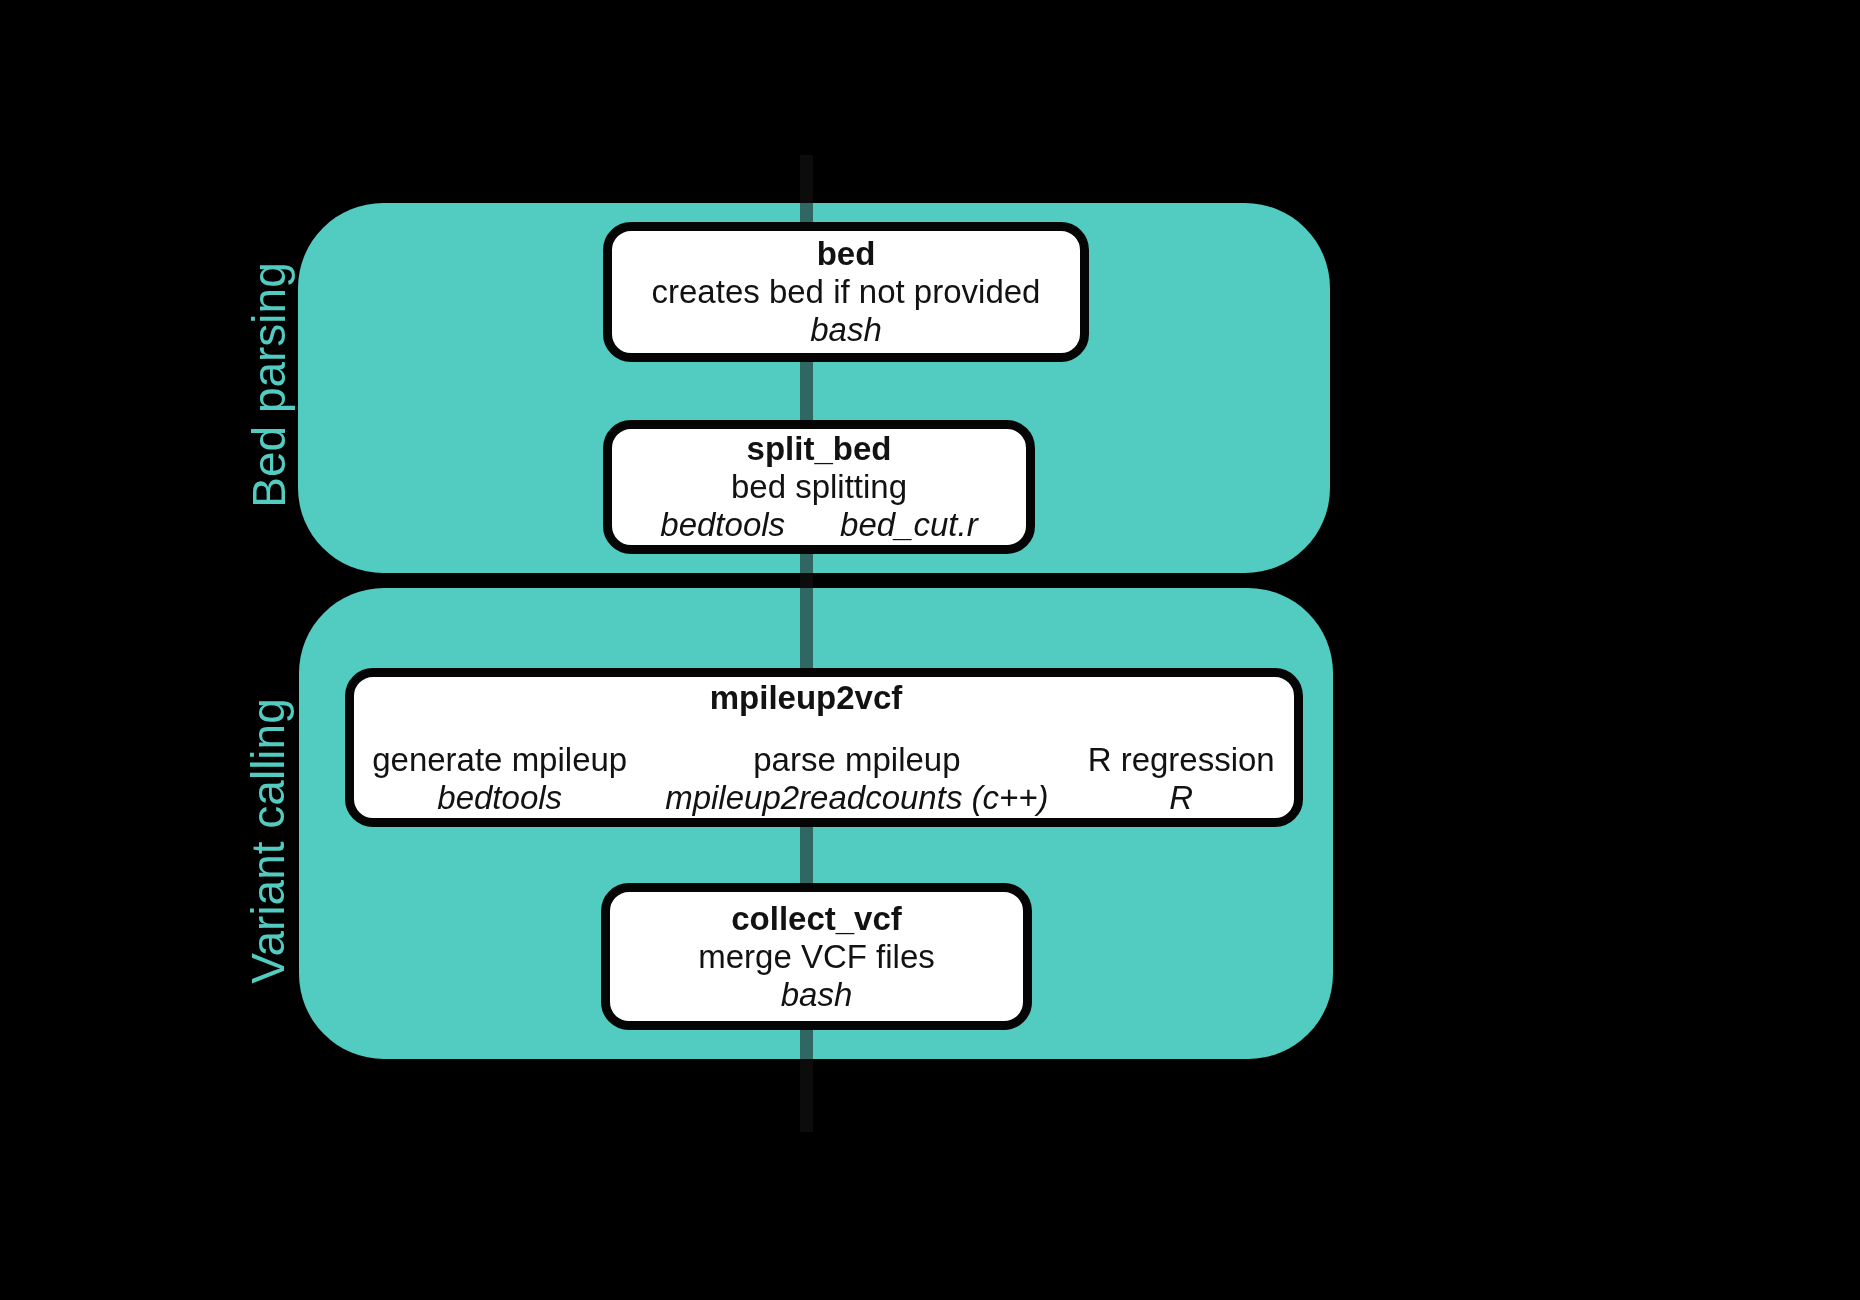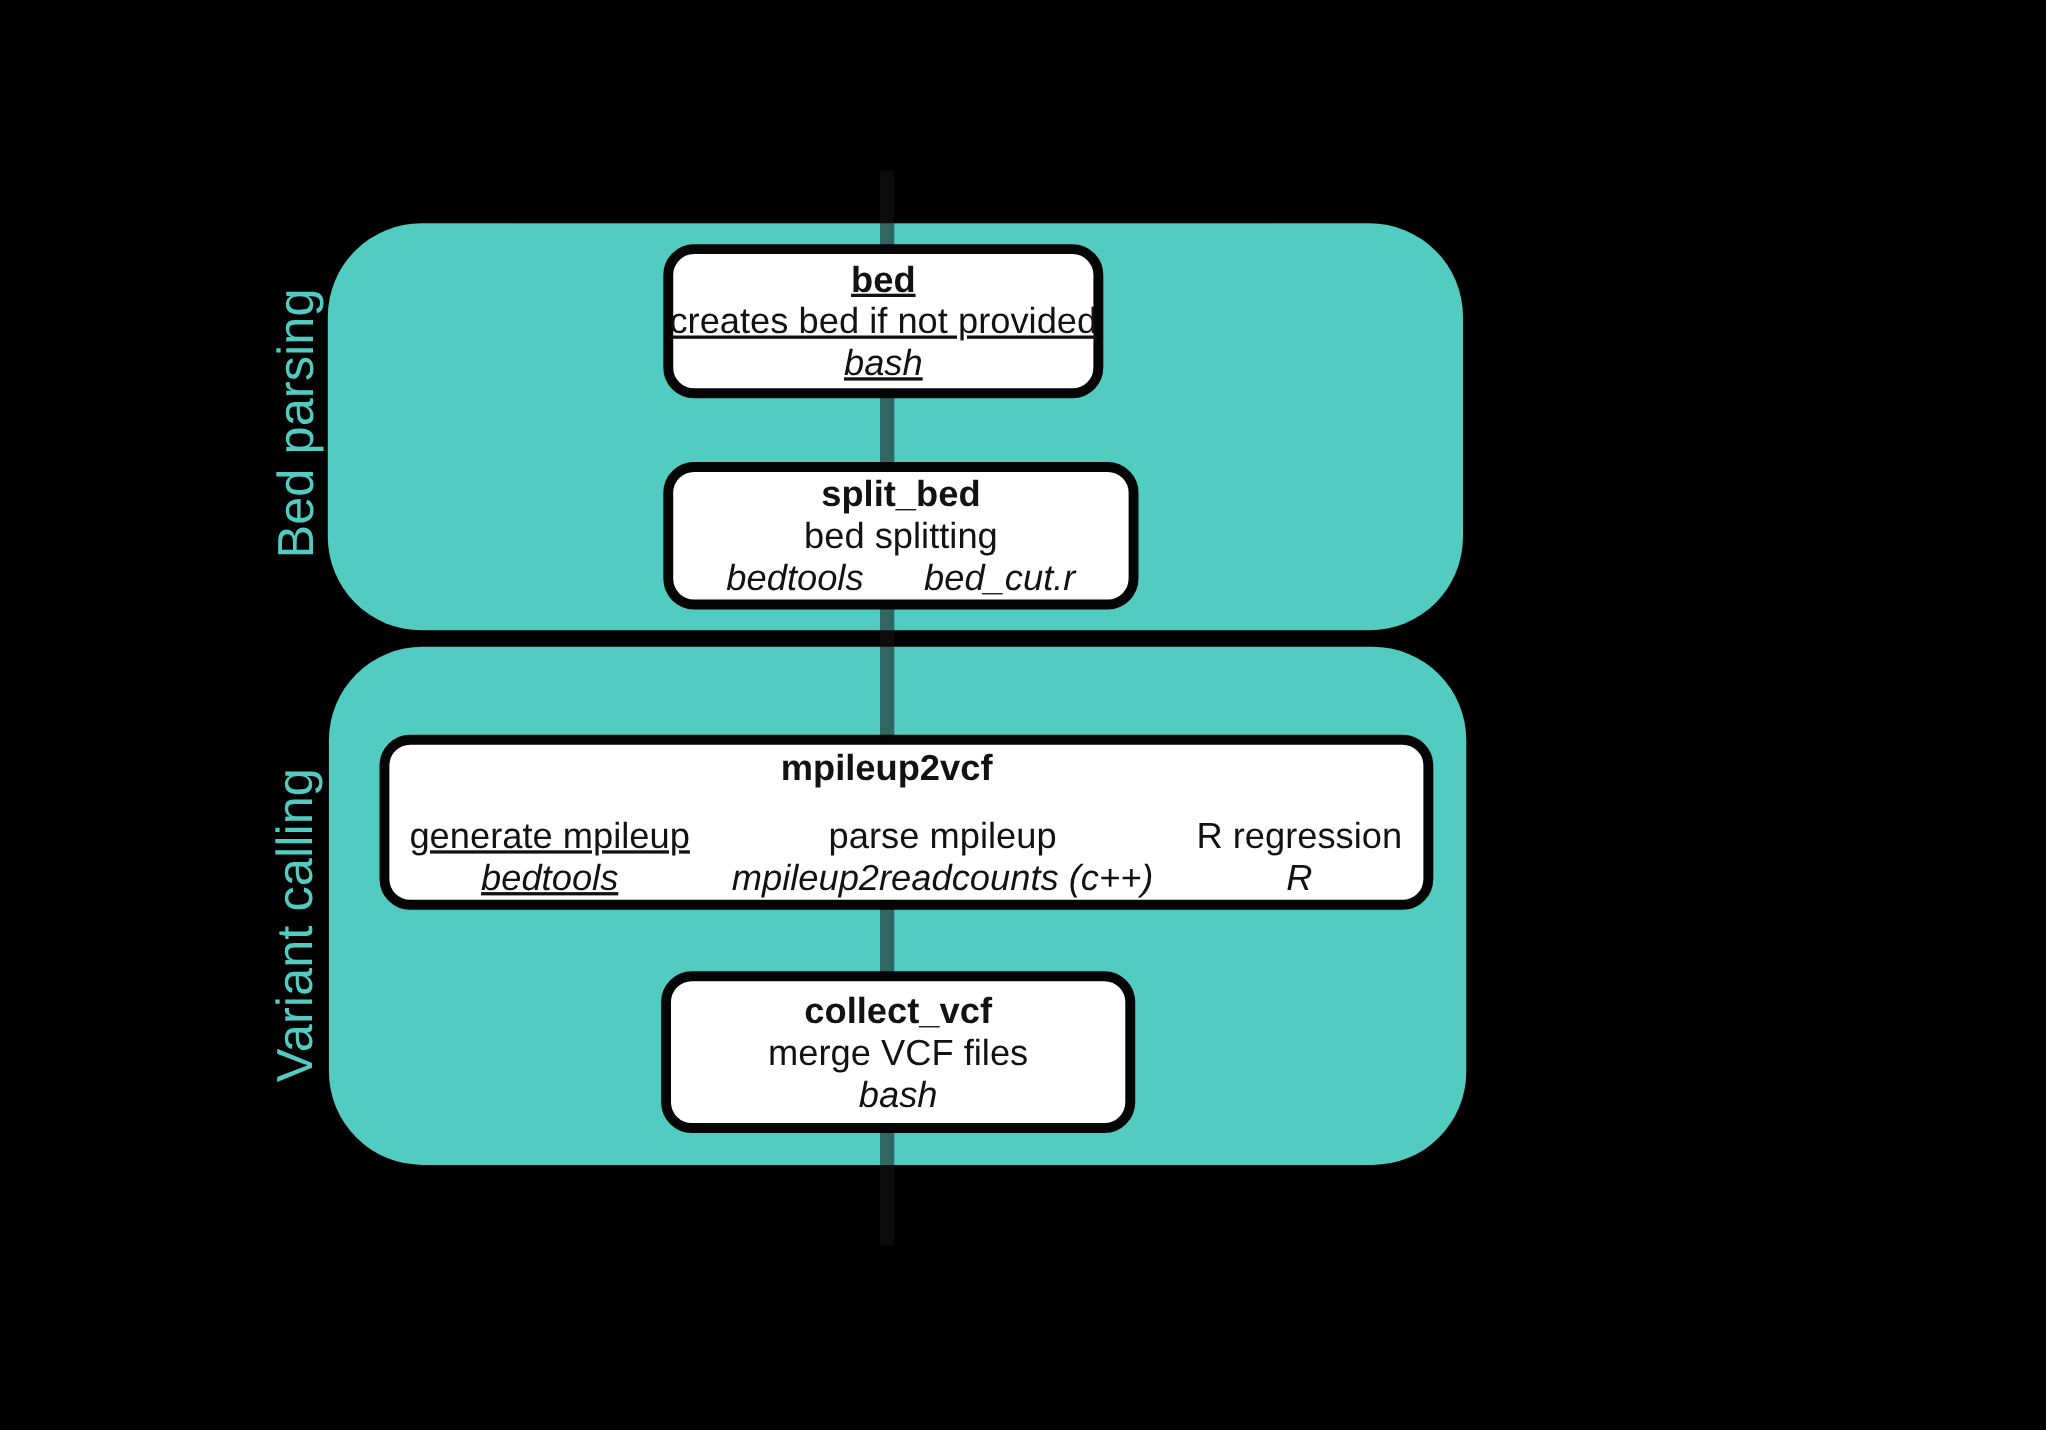--- a/index.html
+++ b/index.html
@@ -65,34 +65,34 @@
     display: flex;
     flex-direction: column;
     justify-content: center;
     align-items: center;
     text-align: center;
     color: var(--text);
     font-size: 33px;
     line-height: 38px;
     white-space: nowrap;
   }
-  .node-bed         { left: 603px; top: 222px; width: 400px; height: 140px; text-decoration: underline; }
+  .node-bed         { left: 603px; top: 222px; width: 486px; height: 140px; }
   .node-split-bed   { left: 603px; top: 420px; width: 432px; height: 134px; }
   .node-mpileup2vcf { left: 345px; top: 668px; width: 958px; height: 159px; gap: 24px; }
   .node-collect-vcf { left: 601px; top: 883px; width: 431px; height: 147px; }
 
   .node-title { font-weight: bold; }
   .tool { font-style: italic; }
 
   .tools-row { display: flex; justify-content: flex-start; gap: 55px; }
 
   .node-mpileup2vcf .node-title { transform: translateX(-18px); }
   .cols { display: flex; width: 100%; }
   .col { display: flex; flex-direction: column; align-items: center; }
-  .col-1 { width: 31%; text-decoration: underline; }
+  .col-1 { width: 31%; }
   .col-2 { width: 45%; }
   .col-3 { width: 24%; }
 </style>
 </head>
 <body>
 
 <div class="canvas">
 
   <div class="group group-bed"></div>
   <div class="group group-variant"></div>

